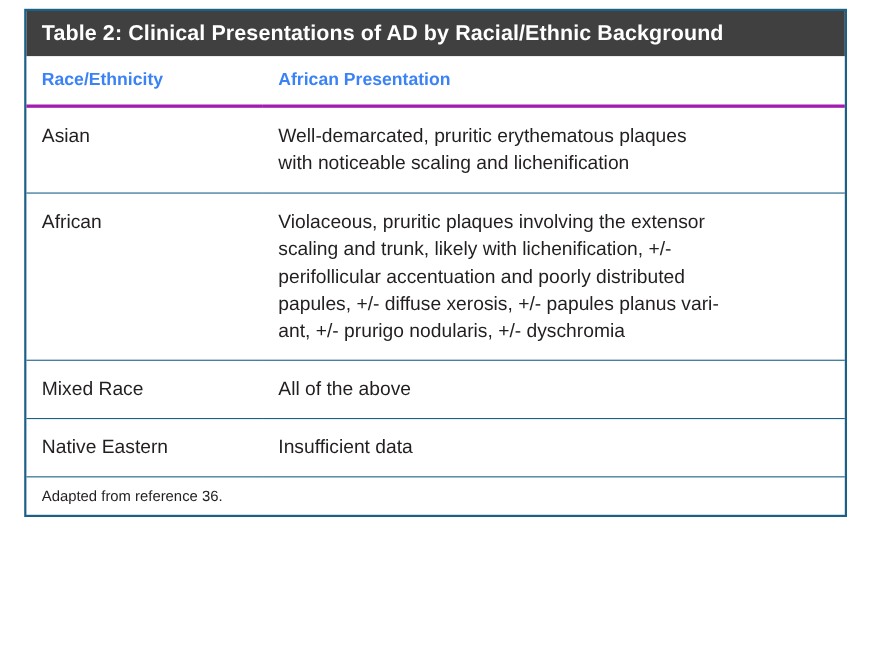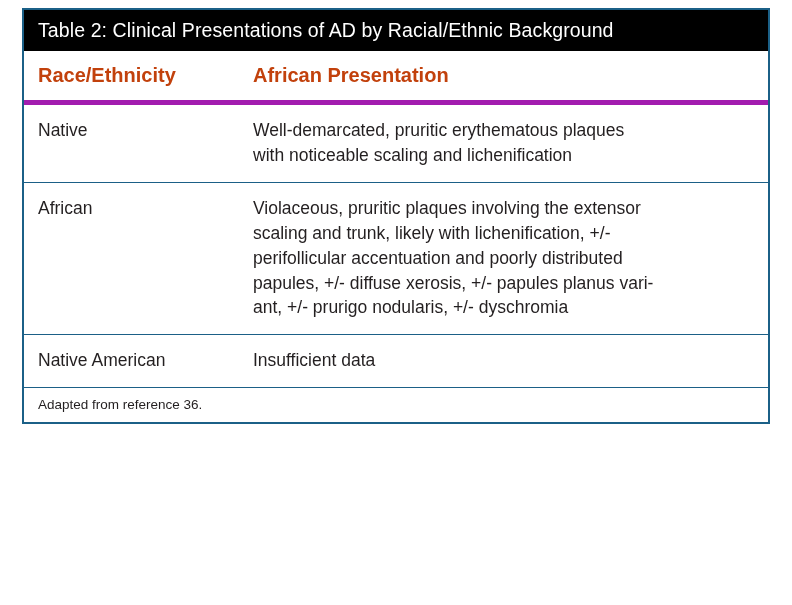--- a/index.html
+++ b/index.html
@@ -23,34 +23,34 @@
   }
   table.clinical-table {
     width: 100%;
     border-collapse: collapse;
     table-layout: fixed;
   }
   table.clinical-table col.col-race { width: 215px; }
   table.clinical-table col.col-pres { width: auto; }
 
   .title-row td {
-    background: #000000;
+    background: #404040;
     color: #ffffff;
     font-size: 19.5px;
-    font-weight: normal;
+    font-weight: bold;
     padding: 9px 14px 10px 14px;
     letter-spacing: 0.1px;
     line-height: 1.15;
   }
   .head-row td {
-    font-size: 20px;
+    font-size: 16px;
     font-weight: bold;
-    color: #c2410c;
+    color: #3b82f6;
     padding: 13px 14px 13px 14px;
-    border-bottom: 5px solid #a21caf;
+    border-bottom: 3px solid #a21caf;
     vertical-align: top;
   }
   .body-row td {
     font-size: 17.5px;
     color: #231f20;
     padding: 13px 14px 14px 14px;
     border-bottom: 1.5px solid #1b6087;
     vertical-align: top;
     line-height: 1.42;
   }
@@ -76,42 +76,48 @@
     <tbody>
       <tr class="title-row">
         <td colspan="2">Table 2: Clinical Presentations of AD by Racial/Ethnic Background</td>
       </tr>
       <tr class="head-row">
         <td>Race/Ethnicity</td>
         <td>African Presentation</td>
       </tr>
 
       <tr class="body-row">
-        <td class="race">Native</td>
+        <td class="race">Asian</td>
         <td>
           <span class="pres-line">Well-demarcated, pruritic erythematous plaques</span>
           <span class="pres-line">with noticeable scaling and lichenification</span>
         </td>
       </tr>
 
       <tr class="body-row">
         <td class="race">African</td>
         <td>
           <span class="pres-line">Violaceous, pruritic plaques involving the extensor</span>
           <span class="pres-line">scaling and trunk, likely with lichenification, +/-</span>
           <span class="pres-line">perifollicular accentuation and poorly distributed</span>
           <span class="pres-line">papules, +/- diffuse xerosis, +/- papules planus vari-</span>
           <span class="pres-line">ant, +/- prurigo nodularis, +/- dyschromia</span>
         </td>
       </tr>
 
 
+      <tr class="body-row">
+        <td class="race">Mixed Race</td>
+        <td>
+          <span class="pres-line">All of the above</span>
+        </td>
+      </tr>
 
       <tr class="body-row">
-        <td class="race">Native American</td>
+        <td class="race">Native Eastern</td>
         <td>
           <span class="pres-line">Insufficient data</span>
         </td>
       </tr>
 
 
       <tr class="foot-row">
         <td colspan="2">Adapted from reference 36.</td>
       </tr>
     </tbody>

